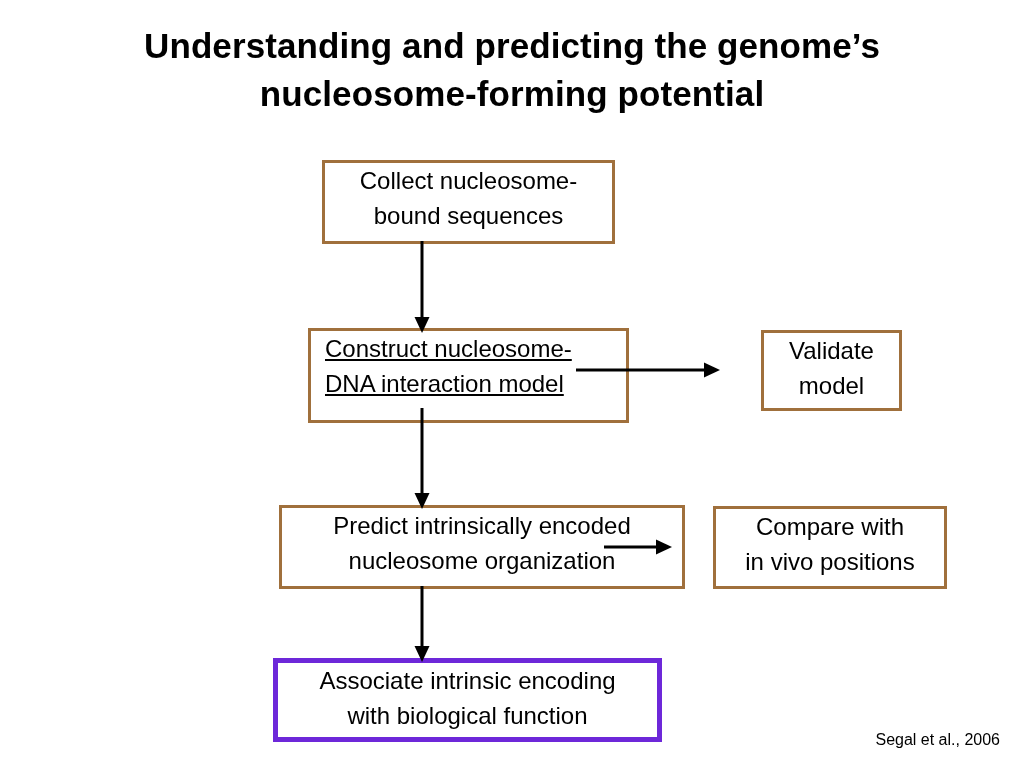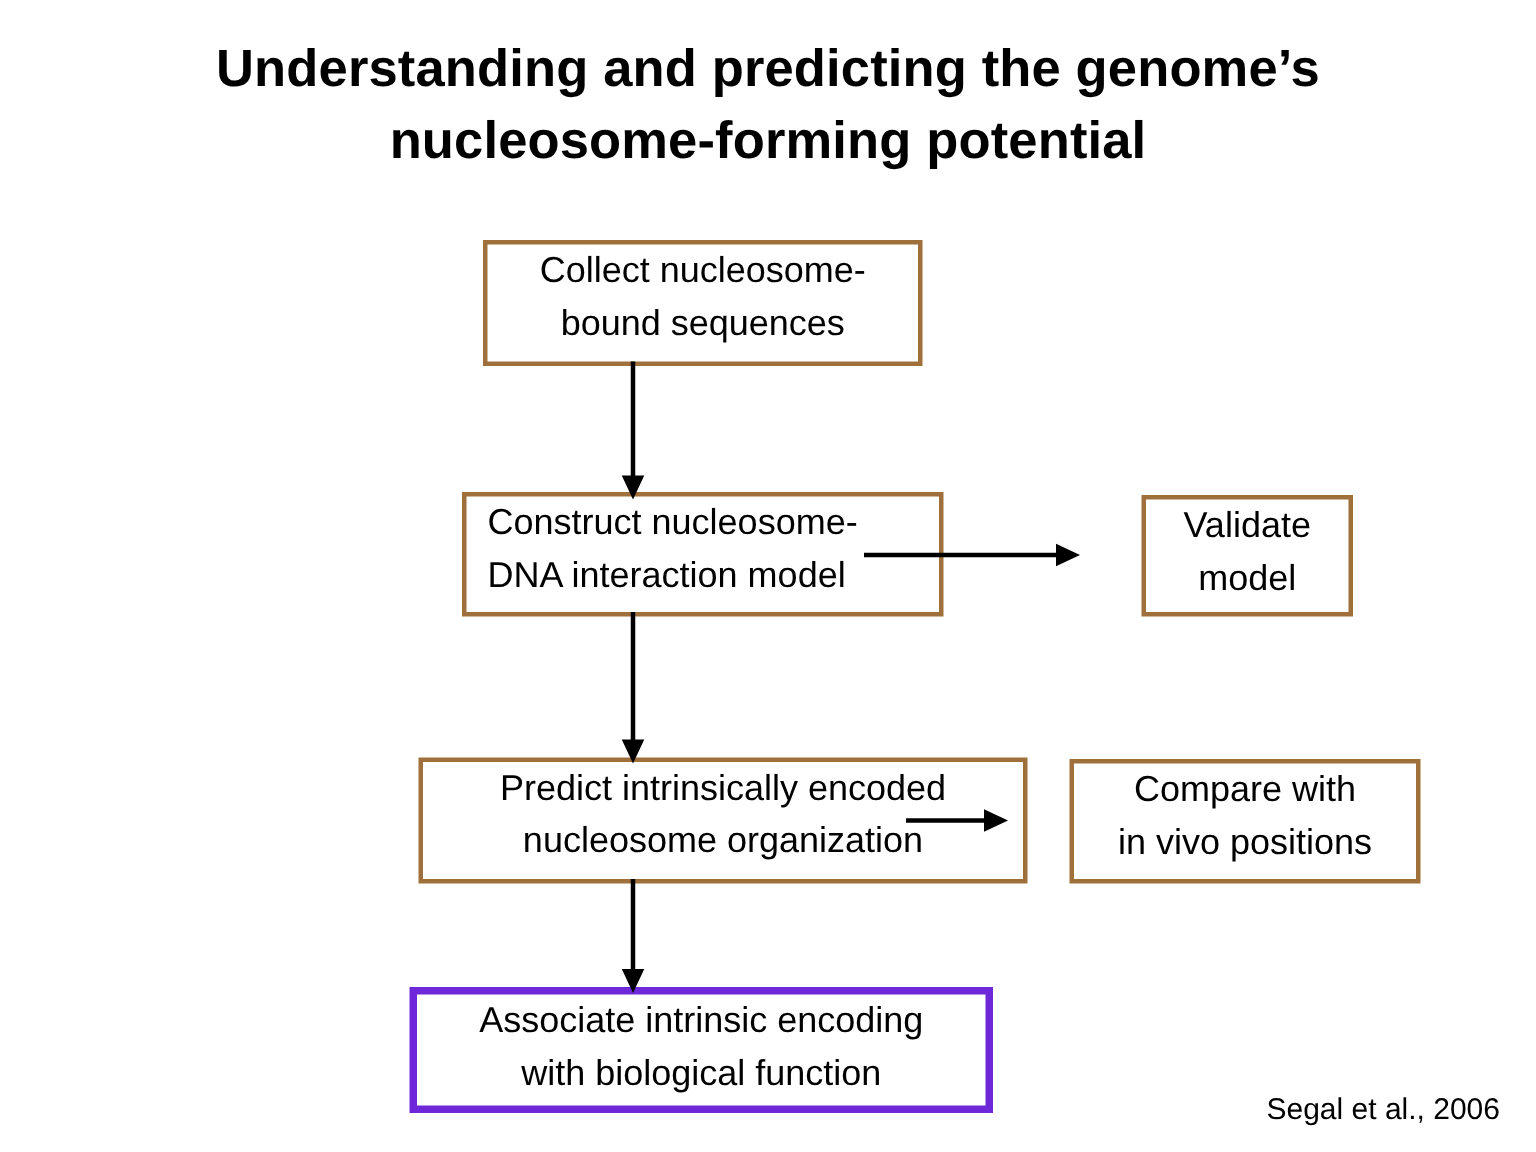--- a/index.html
+++ b/index.html
@@ -62,22 +62,23 @@
   }
   .red-box {
     border: 5px solid #6d28d9;
   }
 
   
   #box-collect {
     left: 274px;  top: 160px;  width: 293px; height: 84px;
   }
   #box-construct {
-    left: 260px;  top: 328px;  width: 321px; height: 83px;
+    left: 260px;  top: 328px;  width: 321px; height: 95px;
     justify-content: flex-start;
+    text-decoration: underline;
   }
   #box-construct .box-text { text-align: left; padding-left: 14px; }
 
   #box-validate {
     left: 713px;  top: 330px;  width: 141px; height: 81px;
   }
   #box-predict {
     left: 231px;  top: 505px;  width: 406px; height: 84px;
   }
   #box-compare {
@@ -101,21 +102,21 @@
   #arrow-predict-compare    { left: 604px; top: 533px; width: 68px; height: 28px; }
 
   
   .citation {
     position: absolute;
     left: 700px;
     top: 730px;
     width: 300px;
     text-align: right;
     padding-right: 22px;
-    font-size: 20px;
+    font-size: 16px;
     line-height: 20px;
     color: #000000;
   }
 </style>
 </head>
 <body>
 
 <div id="slide">
 
   <div class="slide-title">Understanding and predicting the genome’s nucleosome-forming potential</div>

